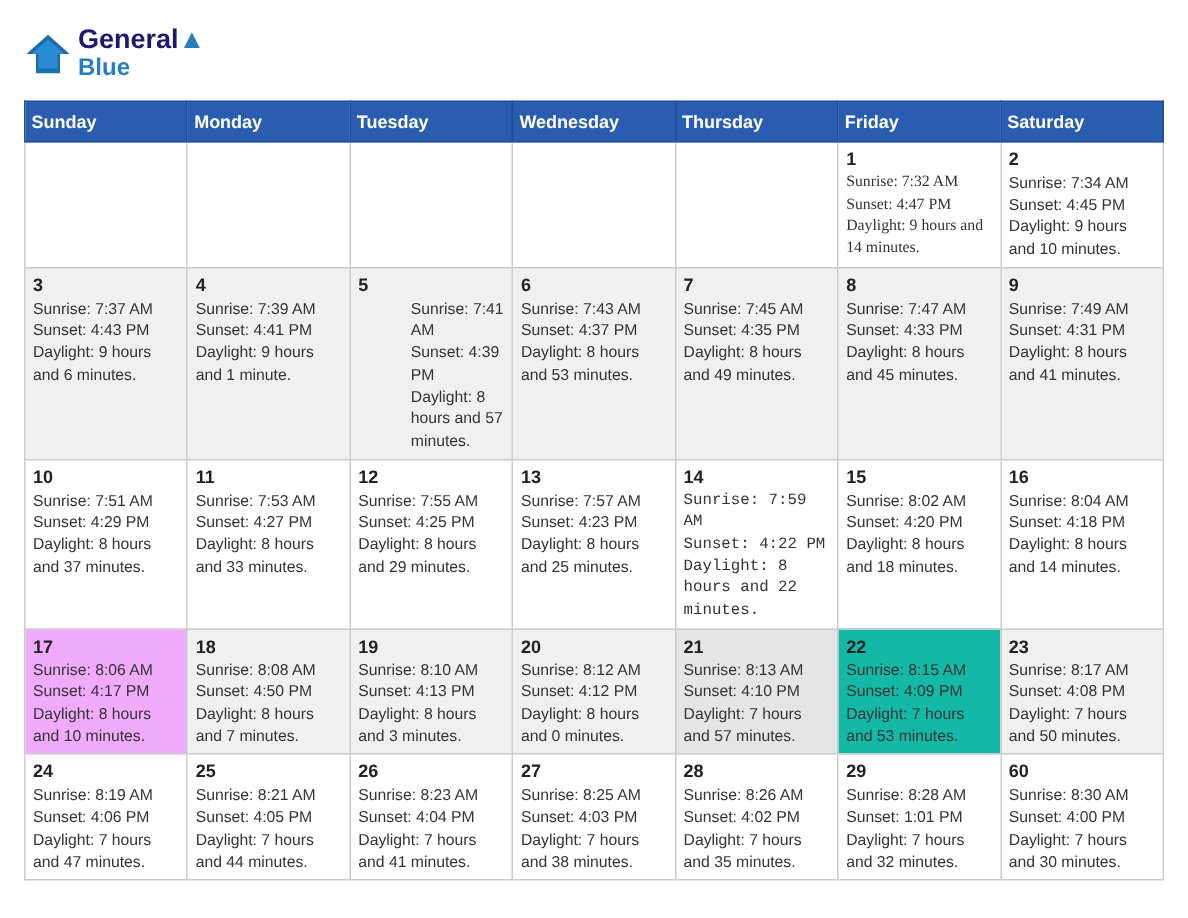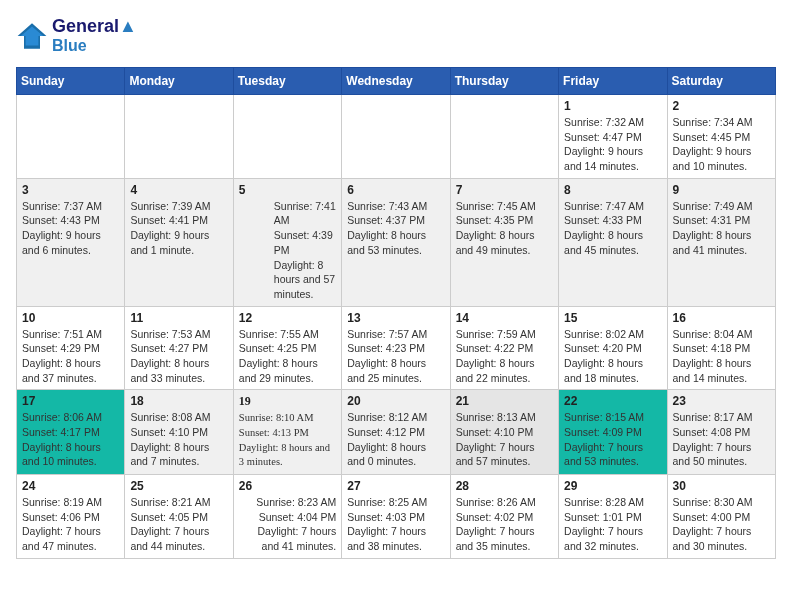--- a/index.html
+++ b/index.html
@@ -111,21 +111,21 @@
   </thead>
   <tbody id="calendar-body">
   <tr>
         <td class="empty-cell"></td>
         <td class="empty-cell"></td>
         <td class="empty-cell"></td>
         <td class="empty-cell"></td>
         <td class="empty-cell"></td>
         <td>
           <div class="day-num">1</div>
-          <div class="day-info" style="white-space: pre-line;">Sunrise: 7:32 AM
+          <div class="day-info" style="white-space: pre-line; font-family: Liberation Serif, serif;">Sunrise: 7:32 AM
 Sunset: 4:47 PM
 Daylight: 9 hours and 14 minutes.</div>
         </td>
         <td>
           <div class="day-num">2</div>
           <div class="day-info" style="white-space: pre-line;">Sunrise: 7:34 AM
 Sunset: 4:45 PM
 Daylight: 9 hours and 10 minutes.</div>
         </td>
       </tr>
@@ -193,51 +193,51 @@
 Daylight: 8 hours and 29 minutes.</div>
         </td>
         <td>
           <div class="day-num">13</div>
           <div class="day-info" style="white-space: pre-line;">Sunrise: 7:57 AM
 Sunset: 4:23 PM
 Daylight: 8 hours and 25 minutes.</div>
         </td>
         <td>
           <div class="day-num">14</div>
-          <div class="day-info" style="white-space: pre-line;">Sunrise: 7:59 AM
+          <div class="day-info" style="white-space: pre-line; font-family: Liberation Mono, monospace;">Sunrise: 7:59 AM
 Sunset: 4:22 PM
 Daylight: 8 hours and 22 minutes.</div>
         </td>
         <td>
           <div class="day-num">15</div>
           <div class="day-info" style="white-space: pre-line;">Sunrise: 8:02 AM
 Sunset: 4:20 PM
 Daylight: 8 hours and 18 minutes.</div>
         </td>
         <td>
           <div class="day-num">16</div>
           <div class="day-info" style="white-space: pre-line;">Sunrise: 8:04 AM
 Sunset: 4:18 PM
 Daylight: 8 hours and 14 minutes.</div>
         </td>
       </tr>
       <tr>
-        <td style="background: #14b8a6;">
+        <td style="background: #f0abfc;">
           <div class="day-num">17</div>
           <div class="day-info" style="white-space: pre-line;">Sunrise: 8:06 AM
 Sunset: 4:17 PM
 Daylight: 8 hours and 10 minutes.</div>
         </td>
         <td style="background: rgb(240, 240, 240);">
           <div class="day-num">18</div>
           <div class="day-info" style="white-space: pre-line;">Sunrise: 8:08 AM
-Sunset: 4:10 PM
+Sunset: 4:50 PM
 Daylight: 8 hours and 7 minutes.</div>
         </td>
-        <td style="background: rgb(240, 240, 240); font-family: Liberation Serif, serif;">
+        <td style="background: rgb(240, 240, 240);">
           <div class="day-num">19</div>
           <div class="day-info" style="white-space: pre-line;">Sunrise: 8:10 AM
 Sunset: 4:13 PM
 Daylight: 8 hours and 3 minutes.</div>
         </td>
         <td style="background: rgb(240, 240, 240);">
           <div class="day-num">20</div>
           <div class="day-info" style="white-space: pre-line;">Sunrise: 8:12 AM
 Sunset: 4:12 PM
 Daylight: 8 hours and 0 minutes.</div>
@@ -269,21 +269,21 @@
 Daylight: 7 hours and 47 minutes.</div>
         </td>
         <td>
           <div class="day-num">25</div>
           <div class="day-info" style="white-space: pre-line;">Sunrise: 8:21 AM
 Sunset: 4:05 PM
 Daylight: 7 hours and 44 minutes.</div>
         </td>
         <td>
           <div class="day-num">26</div>
-          <div class="day-info" style="white-space: pre-line; text-align: right;">Sunrise: 8:23 AM
+          <div class="day-info" style="white-space: pre-line;">Sunrise: 8:23 AM
 Sunset: 4:04 PM
 Daylight: 7 hours and 41 minutes.</div>
         </td>
         <td>
           <div class="day-num">27</div>
           <div class="day-info" style="white-space: pre-line;">Sunrise: 8:25 AM
 Sunset: 4:03 PM
 Daylight: 7 hours and 38 minutes.</div>
         </td>
         <td>
@@ -292,20 +292,20 @@
 Sunset: 4:02 PM
 Daylight: 7 hours and 35 minutes.</div>
         </td>
         <td>
           <div class="day-num">29</div>
           <div class="day-info" style="white-space: pre-line;">Sunrise: 8:28 AM
 Sunset: 1:01 PM
 Daylight: 7 hours and 32 minutes.</div>
         </td>
         <td>
-          <div class="day-num">30</div>
+          <div class="day-num">60</div>
           <div class="day-info" style="white-space: pre-line;">Sunrise: 8:30 AM
 Sunset: 4:00 PM
 Daylight: 7 hours and 30 minutes.</div>
         </td>
       </tr>
     </tbody>
 </table>
 
 </body></html>

